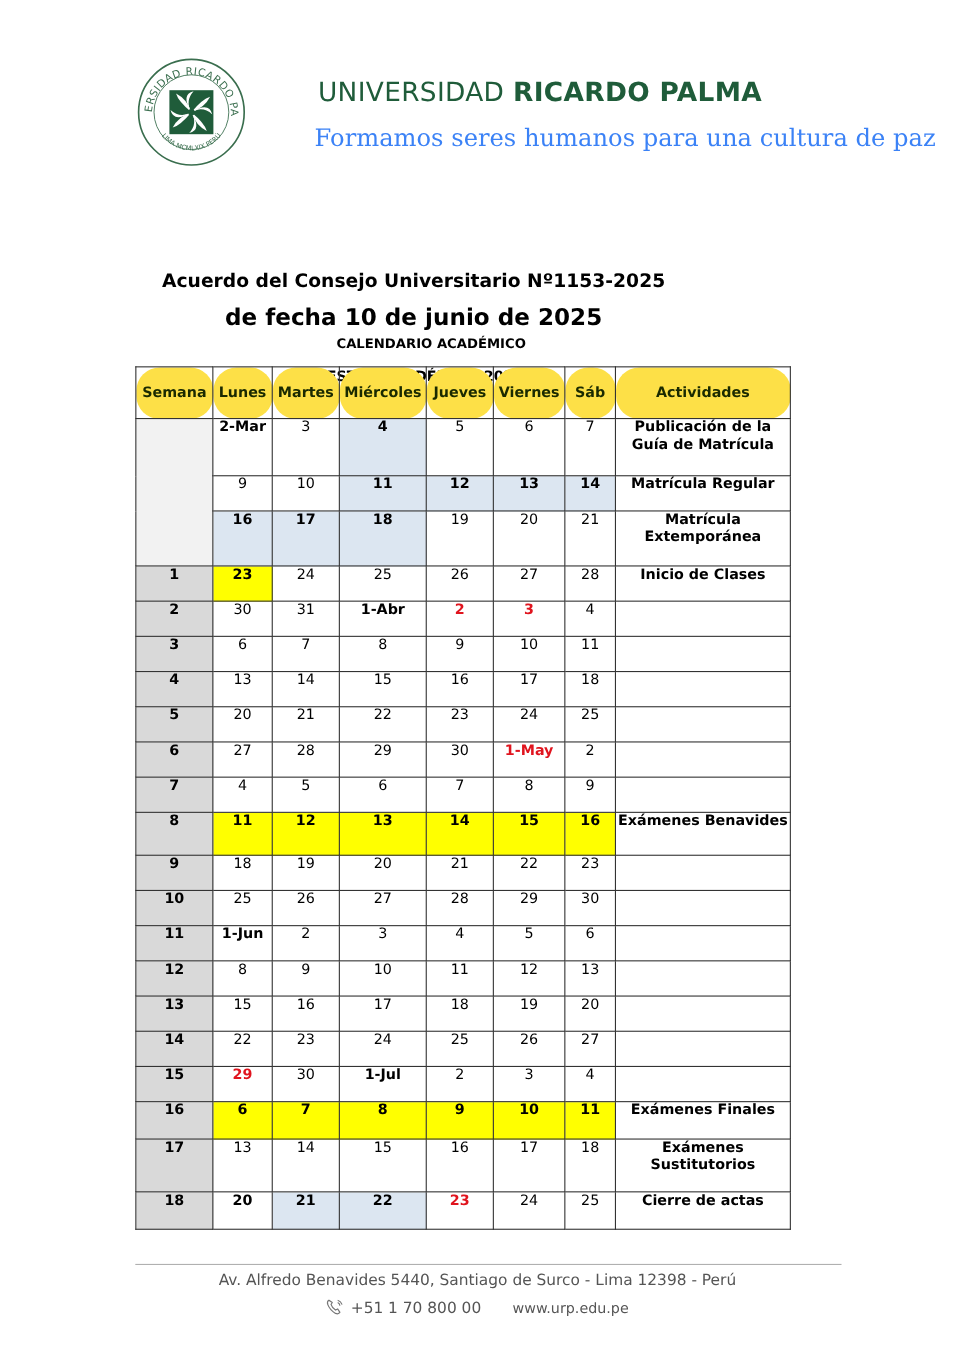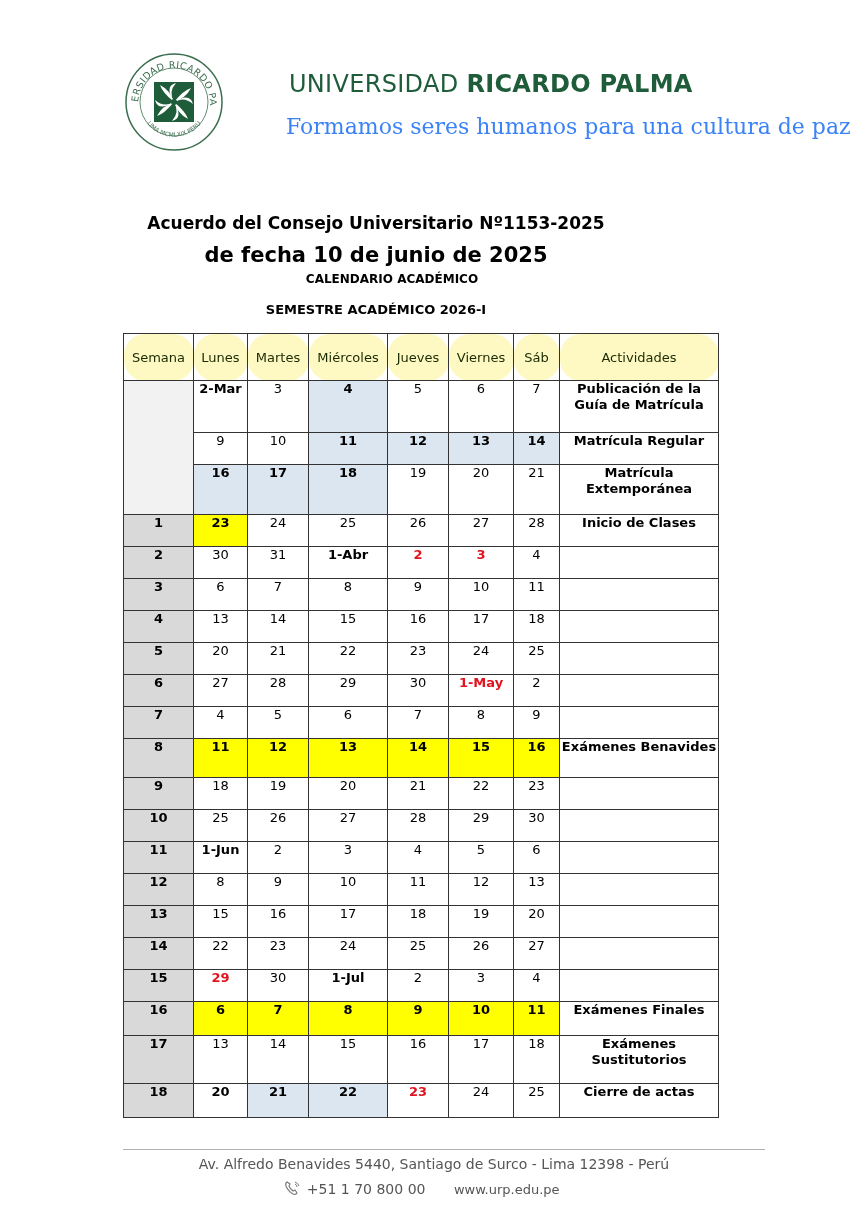--- a/index.html
+++ b/index.html
@@ -1,40 +1,40 @@
 <!DOCTYPE html>
 <html><head>
 <meta charset="utf-8">
 <style>
   html,body{margin:0;padding:0;background:#ffffff;}
   body{width:868px;height:1229px;position:relative;overflow:hidden;font-family:"DejaVu Sans",sans-serif;color:#000;}
   .logo{position:absolute;left:124px;top:52px;width:100px;height:100px;}
   .brand{position:absolute;left:289px;top:70px;font-family:"DejaVu Sans",sans-serif;font-size:24px;color:#1f5c3a;letter-spacing:0.3px;white-space:nowrap;}
   .brand .strong{font-weight:bold;}
   .tagline{position:absolute;left:286px;top:114px;font-family:"DejaVu Serif",serif;font-size:22px;color:#3b82f6;white-space:nowrap;}
-  .titles{position:absolute;left:0;width:752px;text-align:center;font-family:"DejaVu Sans",sans-serif;font-weight:bold;}
+  .titles{position:absolute;left:0;width:752px;text-align:center;font-family:"DejaVu Sans",sans-serif;font-weight:bold;margin-top:33px;}
   .t1{top:213px;font-size:17px;}
   .t2{top:243px;font-size:21px;}
   .t3{top:272px;font-size:12px;padding-left:16px;}
   .t4{top:302px;font-size:13px;}
   table.cal{position:absolute;left:123px;top:333px;border-collapse:collapse;font-family:"DejaVu Sans",sans-serif;font-size:13px;table-layout:fixed;}
   table.cal td, table.cal th{border:1.5px solid #333;text-align:center;padding:0;vertical-align:top;}
-  table.cal th{background:#fef9c3;color:#1a2a00;font-weight:normal;height:46px;vertical-align:middle;font-size:13px;border-radius:21px;}
+  table.cal th{background:#fde047;color:#1a2a00;font-weight:bold;height:46px;vertical-align:middle;font-size:13px;border-radius:21px;}
   td.sem{background:#d9d9d9;font-weight:bold;}
   td.d{padding-top:8px;}
   td.sem{padding-top:8px;}
   td.act{font-weight:bold;padding-top:6px;line-height:16px;}
   td.b{font-weight:bold;}
   td.blue{background:#dce6f1;}
   td.yel{background:#ffff00;}
   td.red{color:#e0141e;font-weight:bold;}
   td.mid{vertical-align:middle;padding-top:0;}
   .footer-line{position:absolute;left:123px;top:1149px;width:642px;height:1px;background:#b0b0b0;}
   .addr{position:absolute;left:0;width:868px;top:1156px;text-align:center;font-size:14px;color:#555;font-family:"DejaVu Sans",sans-serif;}
-  .contact{position:absolute;left:0;width:844px;top:1180px;text-align:center;font-size:14px;color:#555;}
+  .contact{position:absolute;left:12px;width:844px;top:1180px;text-align:center;font-size:14px;color:#555;}
   .contact .web{margin-left:24px;font-size:13px;}
 </style>
 </head>
 <body>
 
 <div class="logo">
   <svg width="100" height="100" viewBox="0 0 100 100">
     <circle cx="50" cy="50" r="48" fill="none" stroke="#3a6e4e" stroke-width="1.5"></circle>
     <circle cx="50" cy="50" r="34" fill="none" stroke="#3a6e4e" stroke-width="0.8"></circle>
     <defs>

